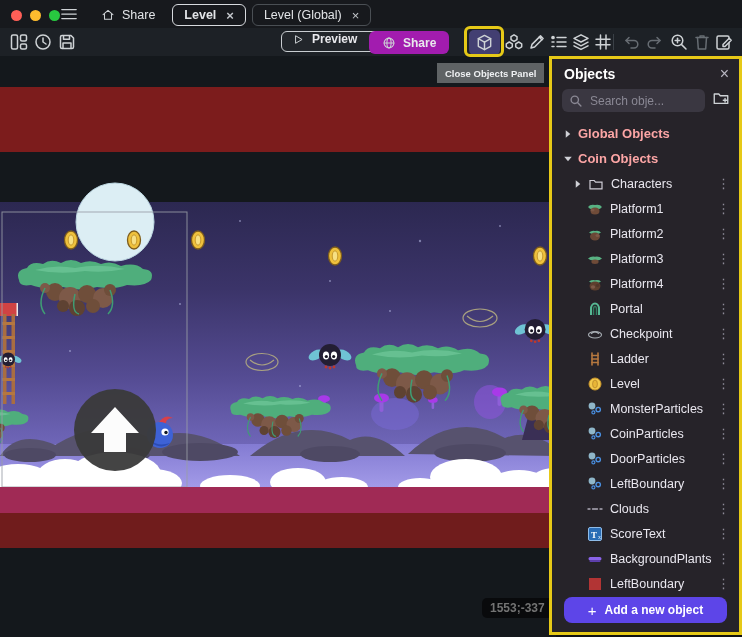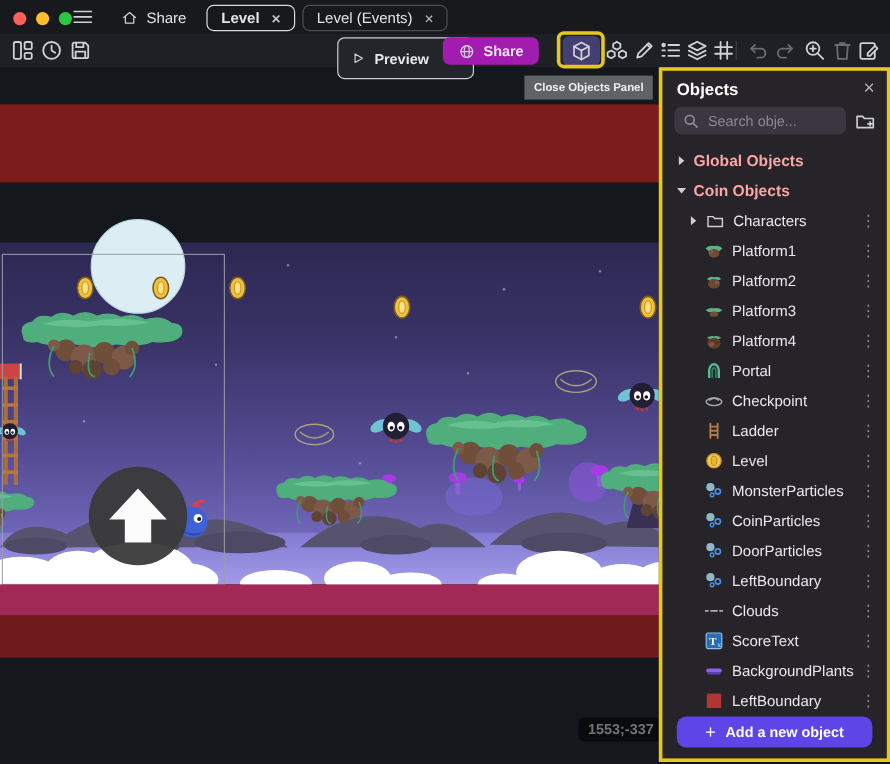--- a/index.html
+++ b/index.html
@@ -16,21 +16,21 @@
        font-size:12.5px;color:#e2e4e7;box-sizing:border-box;white-space:nowrap}
   .tab.active{border:1.5px solid #d7dade;font-weight:700;background:#17191d}
   .tab.outline{border:1.5px solid #4a4f54}
   .tab .x{font-size:13px;color:#c4c7cb;margin-left:3px;line-height:1}
   
   .toolbar{position:absolute;left:0;top:28px;width:742px;height:28px;background:#1d2126;z-index:3}
   .tbtn{position:absolute;top:4px;width:20px;height:20px}
   .tbtn svg{width:20px;height:20px}
   .stroke{stroke:#ced2d5;stroke-width:1.5;fill:none;stroke-linecap:round;stroke-linejoin:round}
   .stroke.dim{stroke:#676d73}
-  .preview{position:absolute;left:281px;top:3px;height:35px;display:flex;align-items:center;
+  .preview{position:absolute;left:281px;top:3px;height:21px;display:flex;align-items:flex-start;
            border:1.5px solid #c9cdd1;border-radius:6px;background:#22262b;box-sizing:border-box}
   .preview .main{display:flex;align-items:center;gap:7px;padding:0 10px;font-size:12px;font-weight:700}
   .preview .vsep{width:1.5px;background:#c9cdd1}
   .preview .chev{display:flex;align-items:center;padding:0 7px}
   .share{position:absolute;left:369px;top:3px;height:23px;display:flex;align-items:center;gap:7px;
          padding:0 13px;background:#a21caf;border-radius:6px;font-size:12px;font-weight:700}
   .objbtn{position:absolute;left:469px;top:2px;width:31px;height:25px;background:rgba(130,112,240,.38);
           border-radius:5px;display:flex;align-items:center;justify-content:center}
   .objhl{position:absolute;left:464px;top:-2px;width:40px;height:31px;border:3px solid #e6c917;
          border-radius:6px;box-sizing:border-box;pointer-events:none;z-index:6}
@@ -40,21 +40,21 @@
   .coords{position:absolute;left:482px;top:542px;background:rgba(8,9,11,.9);border-radius:5px;
           padding:3px 8px;font-size:12px;font-weight:700;color:#737373}
   .tooltip{position:absolute;left:437px;top:63px;height:20px;display:flex;align-items:center;padding:0 8px;
            background:#5f6365;border-radius:0;font-size:9.5px;font-weight:700;color:#eef0f2;z-index:6;white-space:nowrap}
   
   .panel{position:absolute;left:549px;top:56px;width:193px;height:579px;background:#262329;
          border:3px solid #e6c917;box-sizing:border-box;z-index:5;display:flex;flex-direction:column}
   .phead{display:flex;align-items:center;padding:7px 10px 4px 12px}
   .ptitle{font-weight:700;font-size:14px;color:#fff}
   .pclose{margin-left:auto;color:#b9b7c2;font-size:16px;line-height:1}
-  .psearch{display:flex;align-items:center;gap:7px;padding:3px 9px 6px 10px}
+  .psearch{display:flex;align-items:flex-start;gap:7px;padding:3px 9px 6px 10px}
   .sbox{flex:1;height:23px;background:#3a3741;border-radius:6px;display:flex;align-items:center;
         padding:0 7px;gap:5px;min-width:0}
   .sbox input{background:none;border:none;outline:none;color:#c9c7d2;font-size:12px;width:100%;
               font-family:"Liberation Sans",sans-serif}
   .sbox input::placeholder{color:#8a8894}
   .tree{flex:0 0 auto;padding-top:3px}
   .row{height:25px;display:flex;align-items:center;font-size:12.5px;color:#e9e7ef}
   .row.section{padding-left:10px}
   .row.section .lbl{font-weight:700;font-size:13px;color:#fca5a5}
   .row.folder{padding-left:20px}
@@ -96,21 +96,21 @@
             </g>
           </svg>
         </span>
       <span>Share</span>
     </div>
     <div class="tab active">
       <span>Level</span>
       <span class="x">×</span>
     </div>
     <div class="tab outline">
-      <span>Level (Events)</span>
+      <span>Level (Global)</span>
       <span class="x">×</span>
     </div>
   </div>
 </div>
 
 <div class="toolbar">
   <div class="tbtn" style="left:9px">
     <svg viewBox="0 0 20 20">
         <g class="stroke">
           <rect x="2.5" y="3" width="6" height="14" rx="1.5"></rect>

